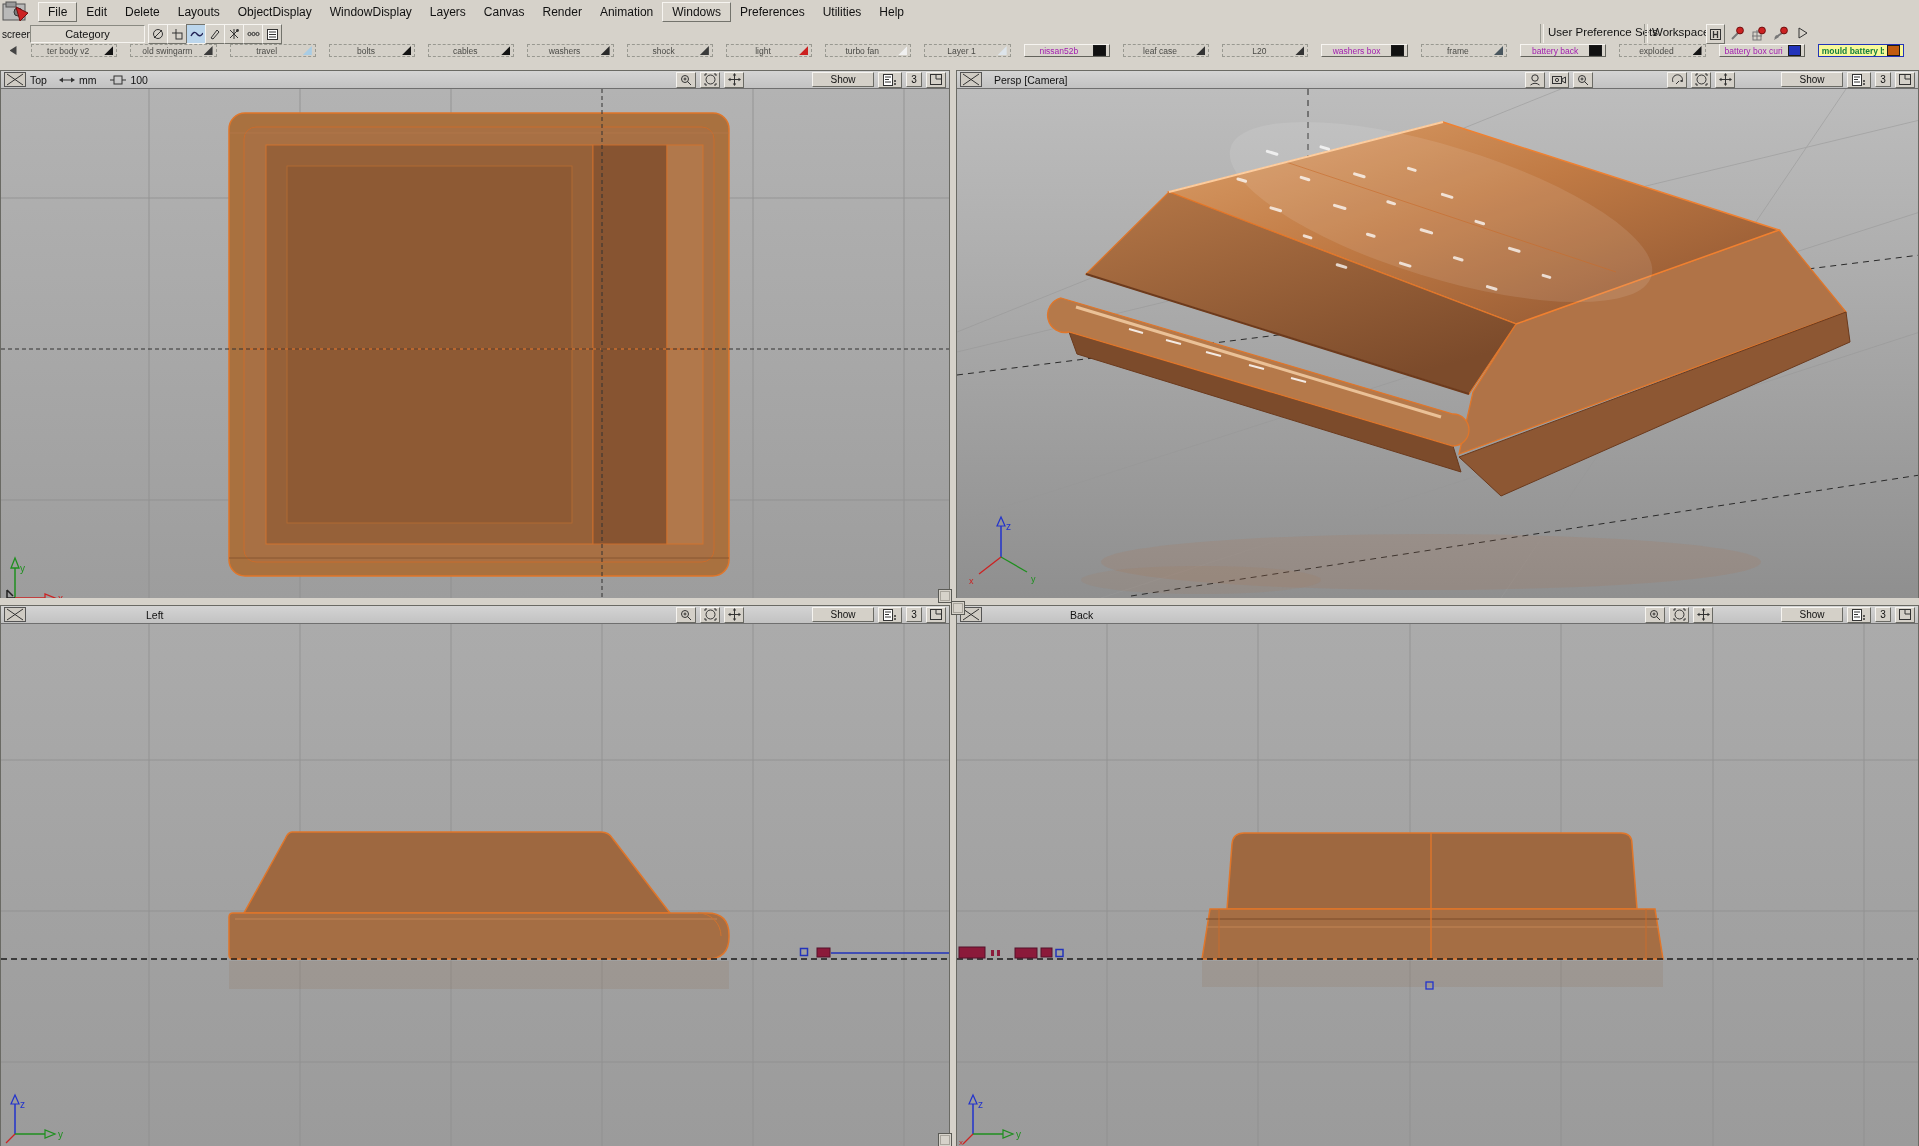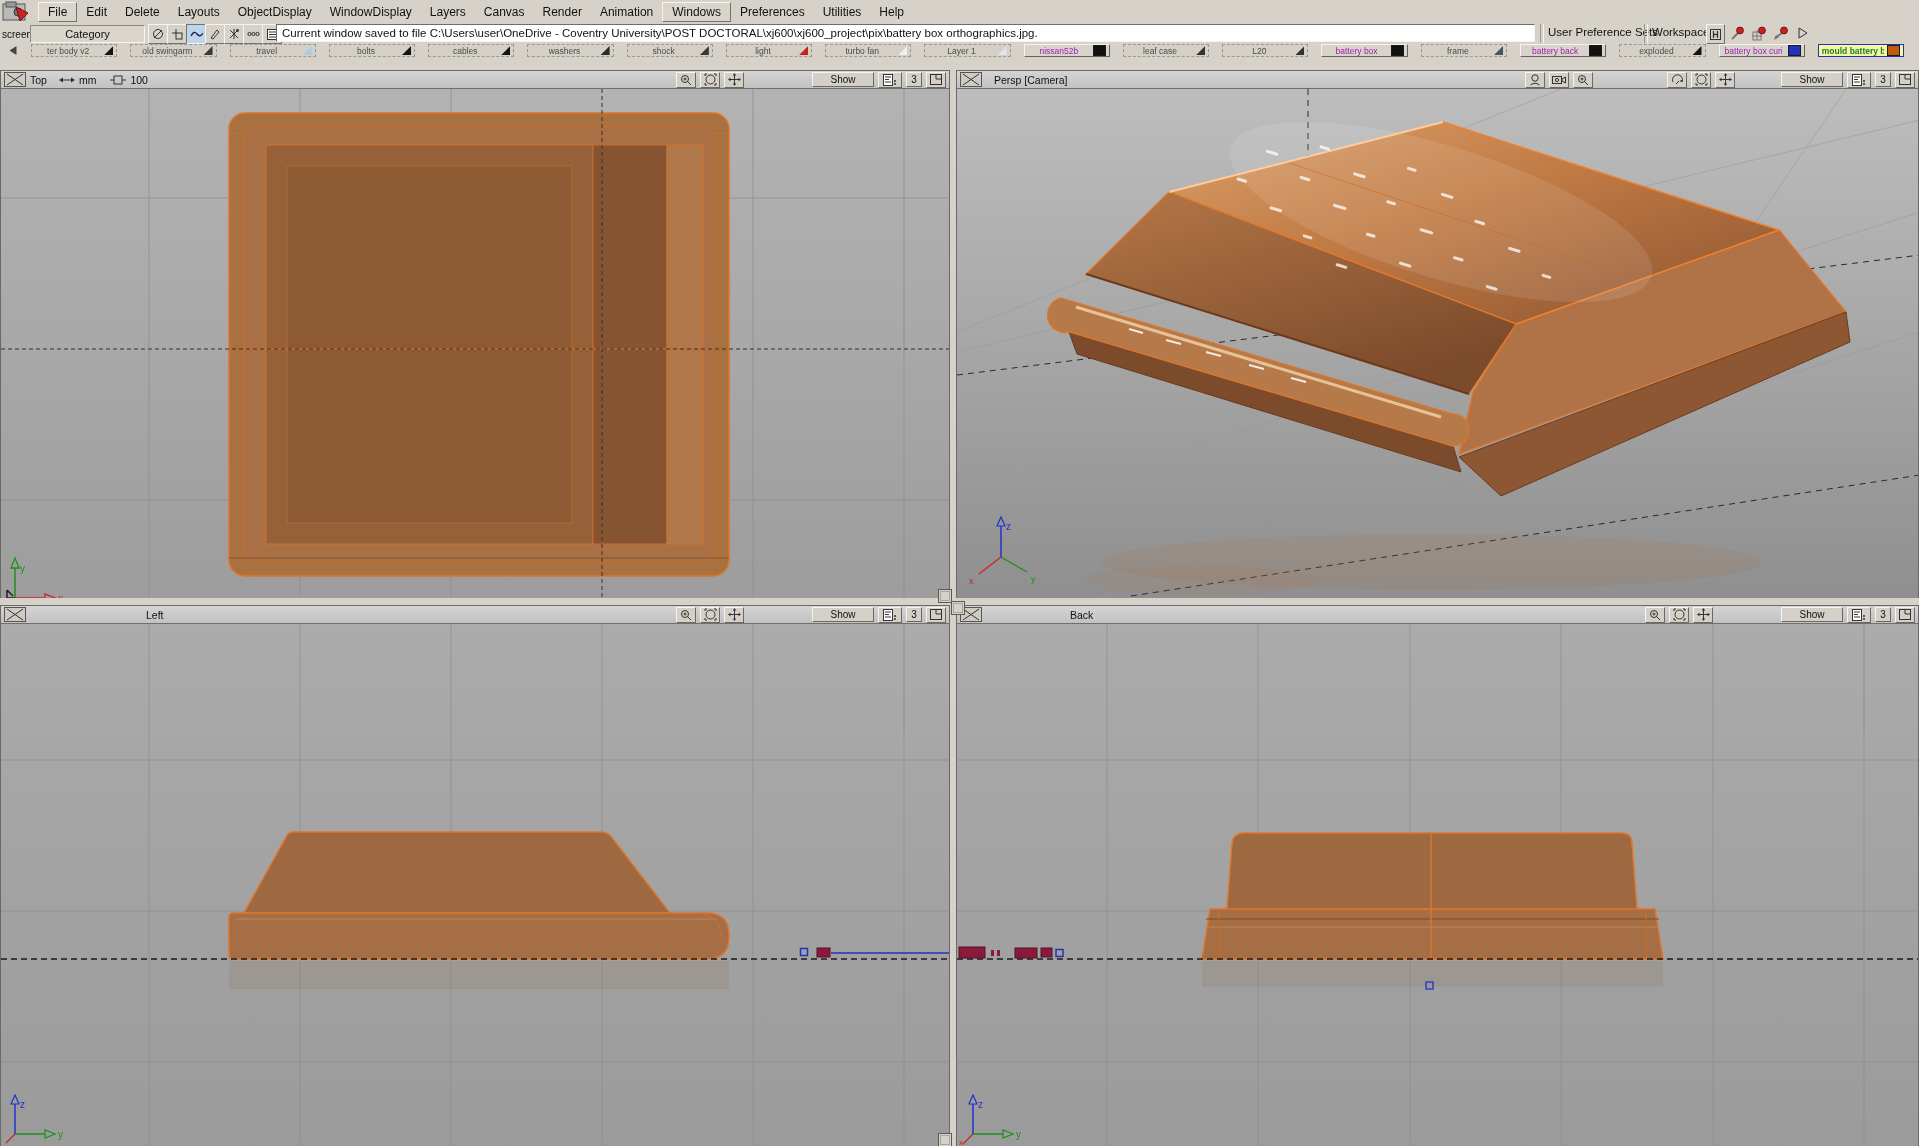--- a/index.html
+++ b/index.html
@@ -134,21 +134,20 @@
     </div>
     <div class="tbtn" style="left:262px;top:0">
       <svg width="11" height="11">
         <rect x="0.5" y="0.5" width="10" height="10" fill="#fff" stroke="#333"></rect>
         <line x1="2" y1="3" x2="9" y2="3" stroke="#333"></line>
           <line x1="2" y1="5.5" x2="9" y2="5.5" stroke="#333"></line>
           <line x1="2" y1="8" x2="9" y2="8" stroke="#333"></line>
       </svg>
     </div>
 
-    <div class="statusfield">Current window saved to file C:\Users\user\OneDrive - Coventry University\POST DOCTORAL\xj600\xj600_project\pix\battery box orthographics.jpg.</div>
 
     <div class="vsep" style="left:1540px"></div>
     <div class="tblabel" style="left:1548px">User Preference Sets</div>
     <div class="vsep" style="left:1644px"></div>
     <div class="tblabel" style="left:1652px">Workspaces</div>
 
     <div class="tbtn" style="left:1706px;width:17px">
       <svg width="11" height="11">
         <rect x="0.5" y="0.5" width="10" height="10" fill="none" stroke="#333"></rect>
         <line x1="3.5" y1="2" x2="3.5" y2="9" stroke="#333" stroke-width="1.3"></line>
@@ -235,21 +234,21 @@
       </div>
     <div class="tab dotted">
         <span class="tlabel">leaf case</span>
         <span class="tri" style="--mc: #333333;"></span>
       </div>
     <div class="tab dotted">
         <span class="tlabel">L20</span>
         <span class="tri" style="--mc: #333333;"></span>
       </div>
     <div class="tab solid">
-        <span class="tlabel">battery box</span>
+        <span class="tlabel">washers box</span>
         <span class="sq" style="--mc: #111111;"></span>
       </div>
     <div class="tab dotted">
         <span class="tlabel">frame</span>
         <span class="tri" style="--mc: #49565e;"></span>
       </div>
     <div class="tab solid">
         <span class="tlabel">battery back</span>
         <span class="sq" style="--mc: #111111;"></span>
       </div>

